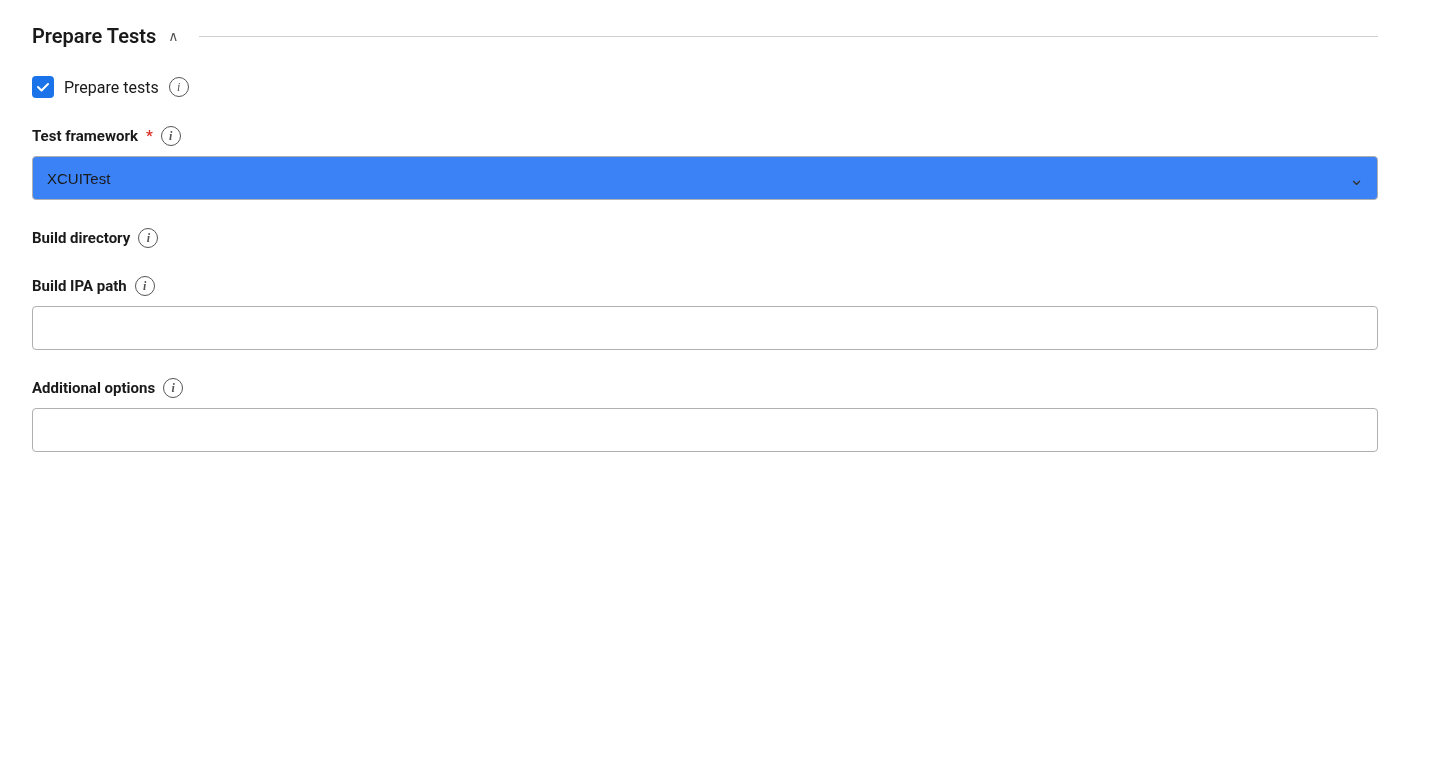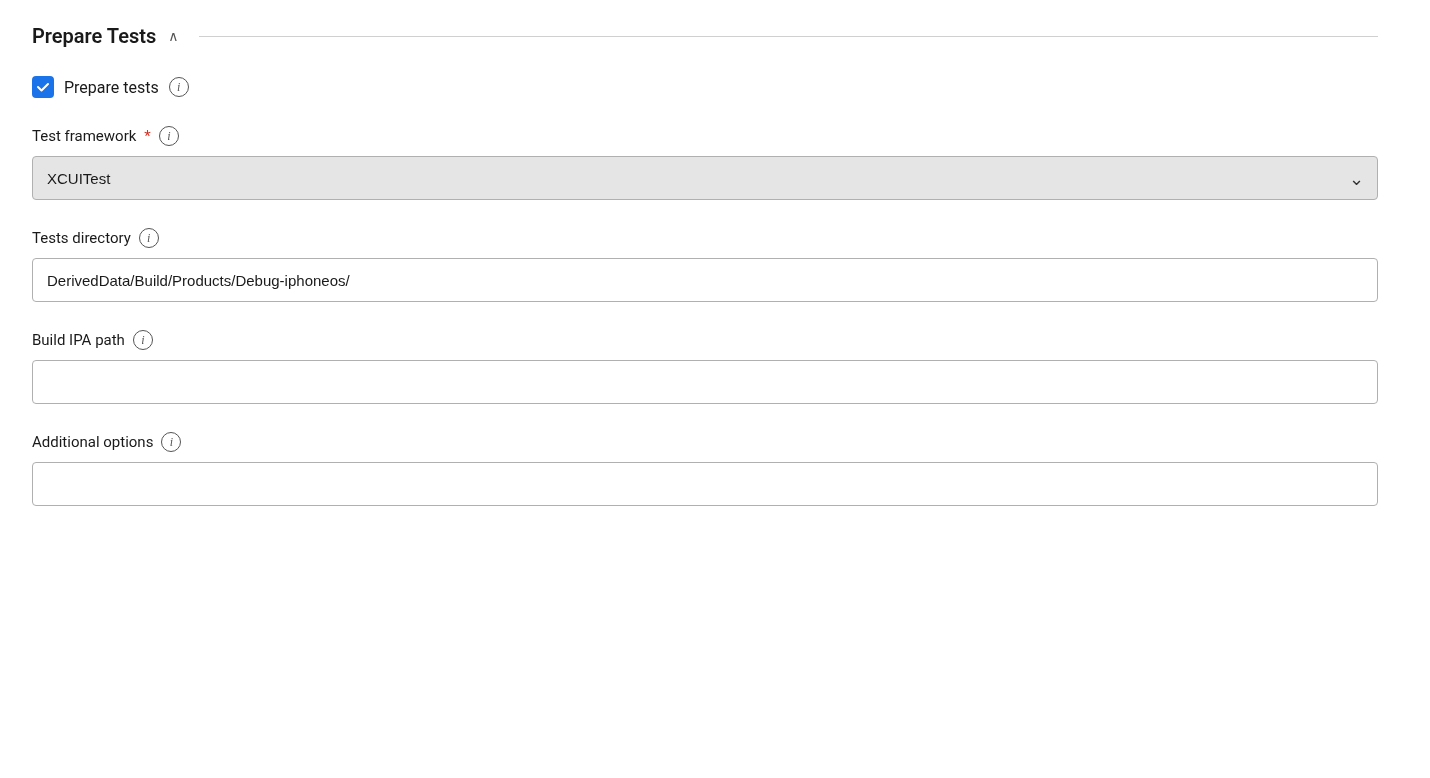--- a/index.html
+++ b/index.html
@@ -96,20 +96,21 @@
 
     .field-group {
       margin-bottom: 28px;
     }
 
     .field-label-row {
       display: flex;
       align-items: center;
       gap: 8px;
       margin-bottom: 10px;
+      font-weight: bold;
     }
 
     .field-label {
       font-size: 15px;
       color: #1a1a1a;
     }
 
     .required-star {
       color: #d93025;
       font-size: 15px;
@@ -121,21 +122,21 @@
     }
 
     .select-field {
       width: 100%;
       height: 44px;
       border: 1.5px solid #b0b0b0;
       border-radius: 4px;
       padding: 0 40px 0 14px;
       font-size: 15px;
       color: #1a1a1a;
-      background: #e5e5e5;
+      background: #3b82f6;
       appearance: none;
       cursor: pointer;
     }
 
     .chevron-down {
       position: absolute;
       right: 14px;
       top: 50%;
       transform: translateY(-50%);
       pointer-events: none;
@@ -200,24 +201,23 @@
         <option value="XCTest">XCTest</option>
         <option value="EarlGrey">EarlGrey</option>
       </select>
       <span class="chevron-down">⌄</span>
     </div>
   </div>
 
   <div class="field-group build-directory-group">
     <div class="left-accent-bar"></div>
     <div class="field-label-row">
-      <span class="field-label">Tests directory</span>
-      <span class="info-icon">i</span>
-    </div>
-    <input type="text" class="text-input" value="DerivedData/Build/Products/Debug-iphoneos/" style="">
+      <span class="field-label">Build directory</span>
+      <span class="info-icon">i</span>
+    </div>
   </div>
 
   <div class="field-group">
     <div class="field-label-row">
       <span class="field-label">Build IPA path</span>
       <span class="info-icon">i</span>
     </div>
     <input type="text" class="text-input" value="" style="">
   </div>
 

